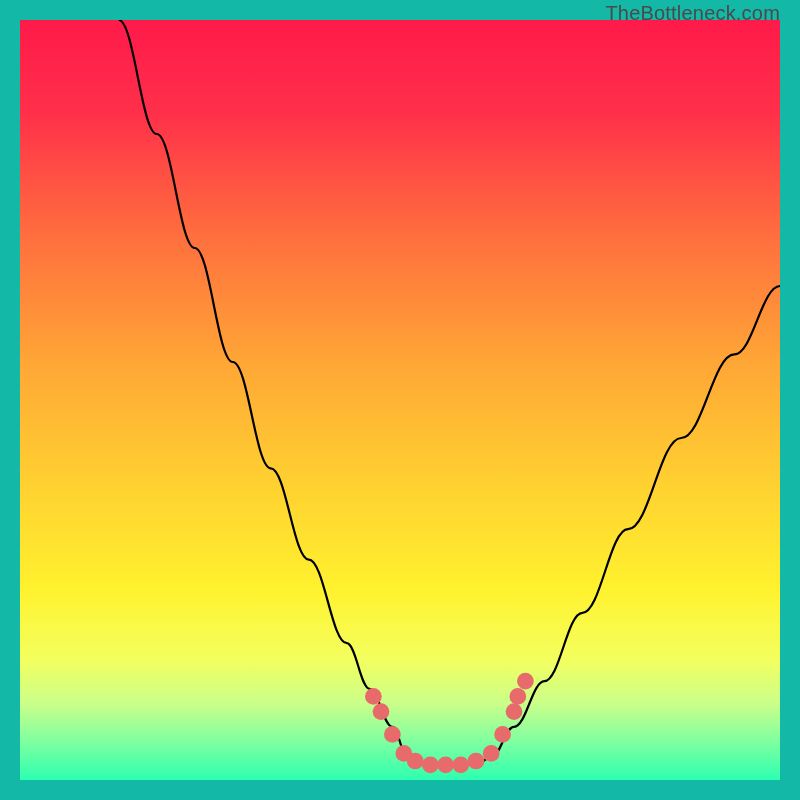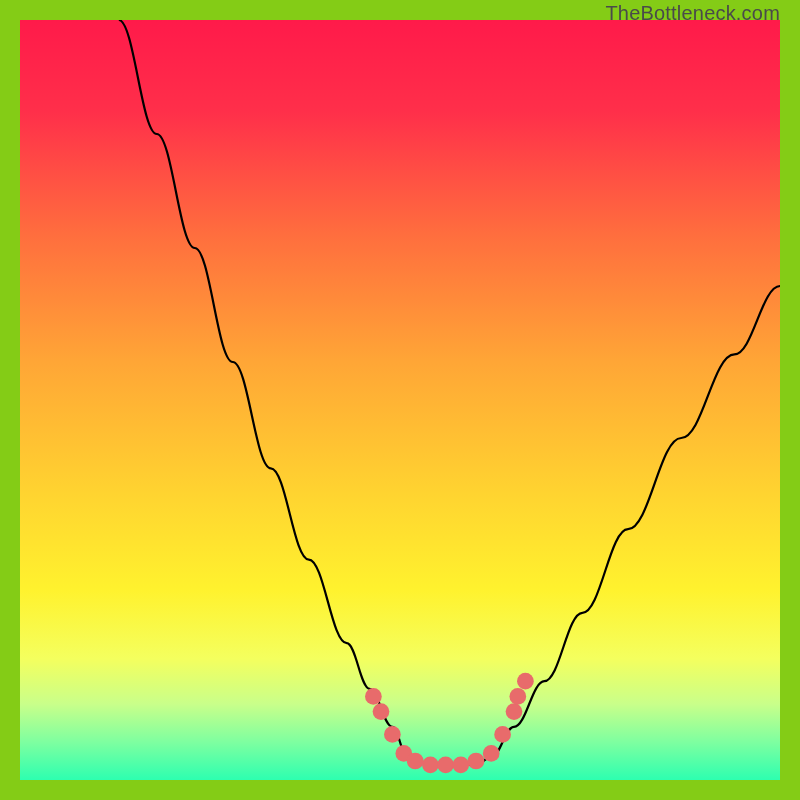--- a/index.html
+++ b/index.html
@@ -10,21 +10,21 @@
     overflow: hidden;
     background: #000;
     font-family: Arial, Helvetica, sans-serif;
   }
   .frame {
     position: absolute;
     top: 0;
     left: 0;
     width: 800px;
     height: 800px;
-    background: #84cc16;
+    background: #14b8a6;
   }
   .plot-area {
     position: absolute;
     top: 20px;
     left: 20px;
     width: 760px;
     height: 760px;
     overflow: hidden;
   }
   .gradient {

